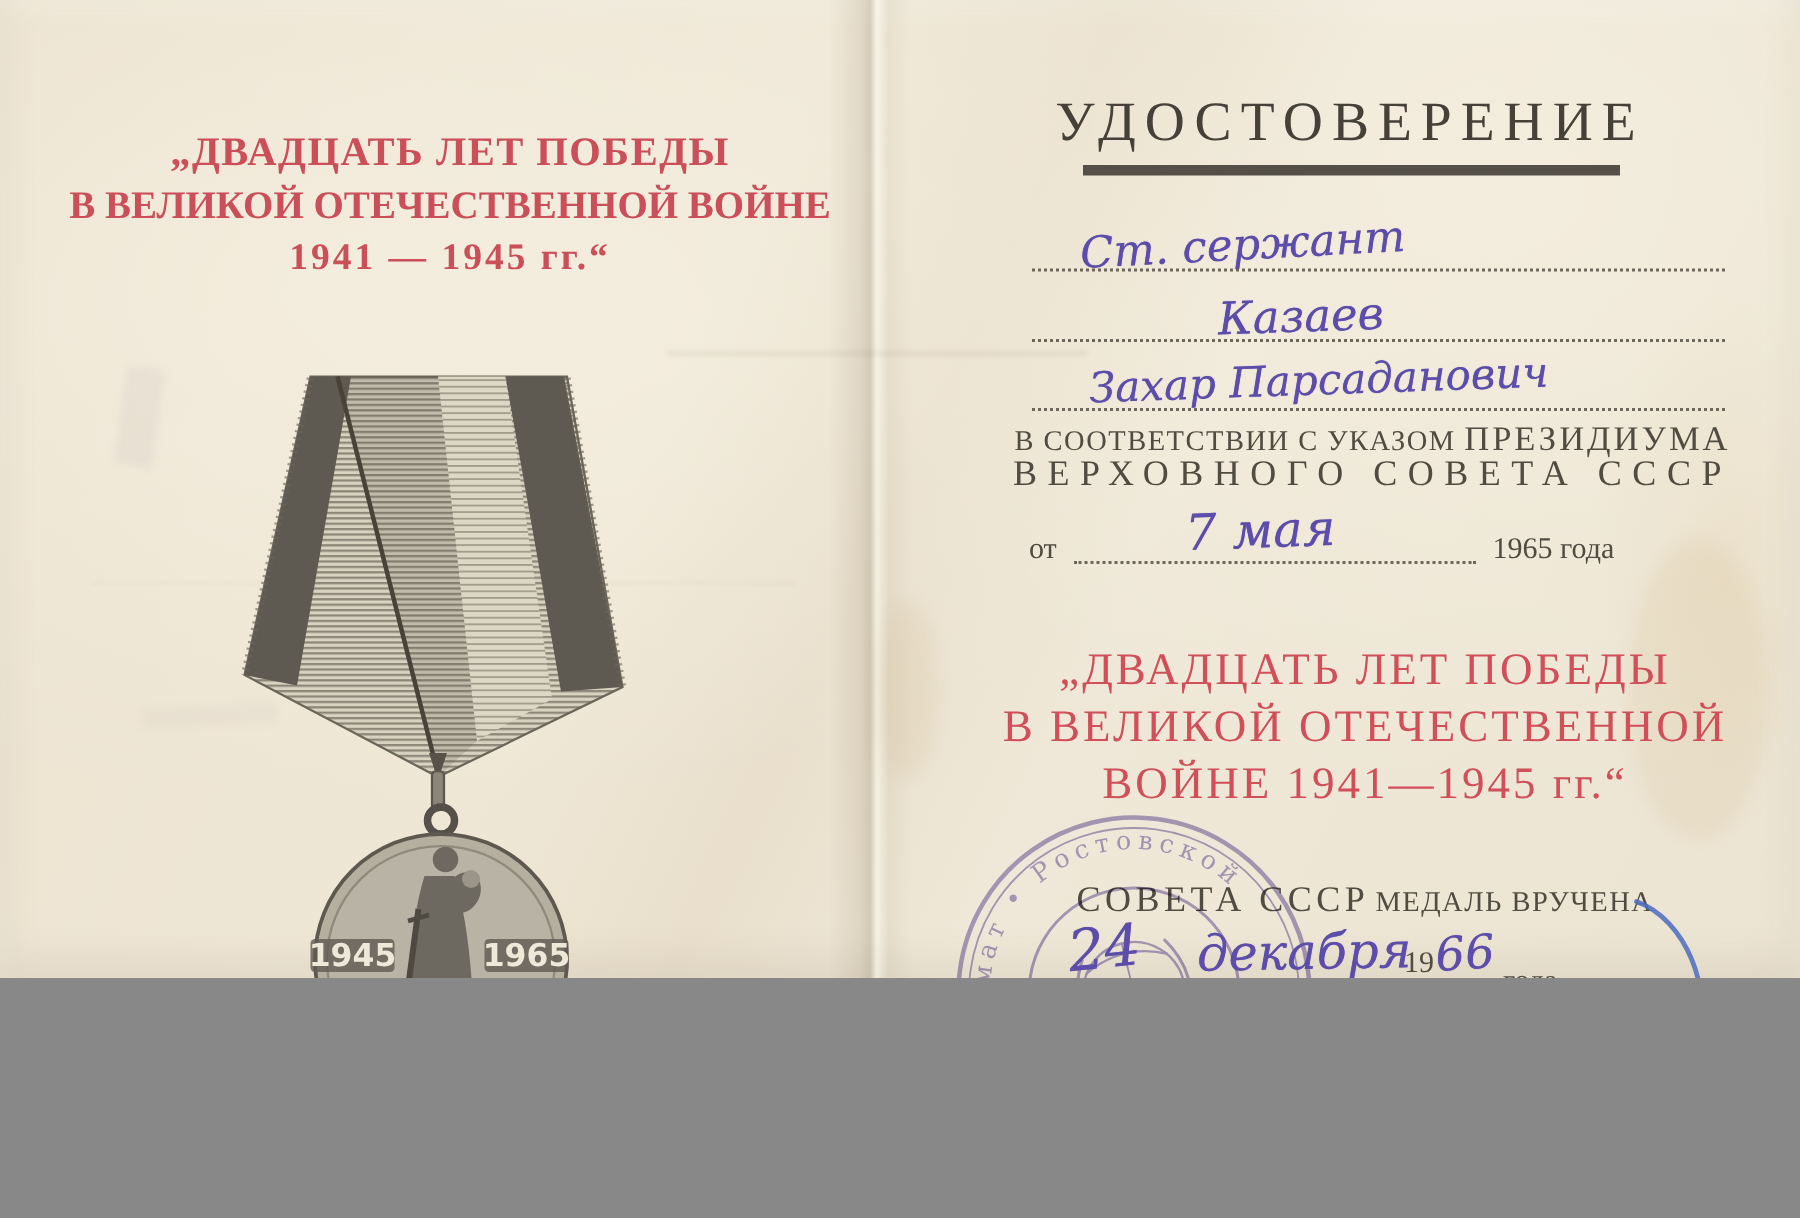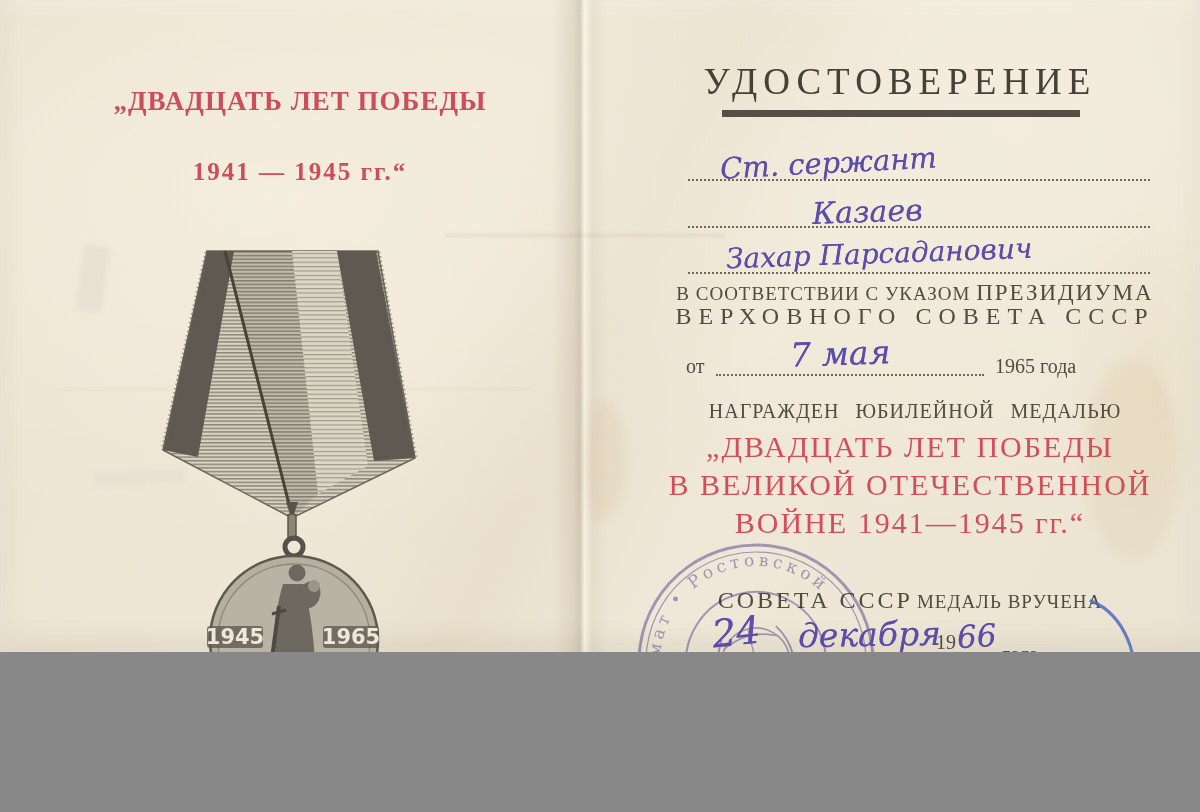--- a/index.html
+++ b/index.html
@@ -54,20 +54,21 @@
   <div class="abs fold"></div>
   <div class="abs crease" style="left:445px;top:234px;width:280px;height:3px;"></div>
   <div class="abs crease" style="left:60px;top:388px;width:470px;height:2px;opacity:.6;"></div>
   <div class="abs stain" style="left:1085px;top:360px;width:95px;height:200px;background:rgba(200,165,105,.12);"></div>
   <div class="abs stain" style="left:585px;top:400px;width:40px;height:120px;background:rgba(190,160,100,.12);"></div>
   <div class="abs bleed" style="left:80px;top:245px;width:26px;height:66px;background:rgba(125,115,140,.14);transform:rotate(8deg);"></div>
   <div class="abs bleed" style="left:95px;top:470px;width:90px;height:14px;background:rgba(125,115,140,.10);transform:rotate(-3deg);"></div>
   <div class="abs bleed" style="left:120px;top:735px;width:46px;height:12px;background:rgba(130,100,170,.14);transform:rotate(-6deg);"></div>
 
   <div class="abs center red red-left" style="left:42px;top:86px;width:516px;font-size:27px;letter-spacing:1px;">„ДВАДЦАТЬ ЛЕТ ПОБЕДЫ</div>
+  <div class="abs center red red-left" style="left:22px;top:122px;width:556px;font-size:26px;">В ВЕЛИКОЙ ОТЕЧЕСТВЕННОЙ ВОЙНЕ</div>
   <div class="abs center red red-left" style="left:42px;top:158px;width:516px;font-size:25px;letter-spacing:2px;">1941 — 1945 гг.“</div>
 
   <svg class="abs" style="left:150px;top:244px;" width="280" height="510" viewBox="0 0 280 510">
     <defs>
       <pattern id="hatch" width="4" height="3.6" patternUnits="userSpaceOnUse">
         <rect width="4" height="3.6" fill="#d8d2c1"></rect>
         <rect width="4" height="1.5" fill="#8d8779"></rect>
       </pattern>
       <pattern id="hatchLight" width="4" height="4.4" patternUnits="userSpaceOnUse">
         <rect width="4" height="4.4" fill="#ddd7c6"></rect>
@@ -136,21 +137,20 @@
     <span>В СООТВЕТСТВИИ С УКАЗОМ</span>
     <b>ПРЕЗИДИУМА</b>
   </div>
   <div class="abs center printed decree2" style="left:672px;top:303px;width:486px;">ВЕРХОВНОГО СОВЕТА СССР</div>
 
   <div class="abs printed small-label" style="left:686px;top:355px;text-align:center;">от</div>
   <div class="abs dotline" style="left:716px;top:374px;width:268px;"></div>
   <div class="abs hw" style="left:790px;top:334px;font-size:33px;transform:rotate(-2deg);">7 мая</div>
   <div class="abs printed small-label" style="left:995px;top:355px;">1965 года</div>
 
-  <div class="abs center printed awarded" style="left:672px;top:400px;width:486px;">НАГРАЖДЕН ЮБИЛЕЙНОЙ МЕДАЛЬЮ</div>
 
   <div class="abs center red-big" style="left:660px;top:430px;width:500px;">„ДВАДЦАТЬ ЛЕТ ПОБЕДЫ</div>
   <div class="abs center red-big" style="left:660px;top:468px;width:500px;">В ВЕЛИКОЙ ОТЕЧЕСТВЕННОЙ</div>
   <div class="abs center red-big" style="left:660px;top:506px;width:500px;">ВОЙНЕ 1941—1945 гг.“</div>
 
   <div class="abs center printed" style="left:655px;top:587px;width:510px;">
     <span class="issue2b">СОВЕТА СССР</span>
     <span class="issue2s">МЕДАЛЬ ВРУЧЕНА</span>
   </div>
 

